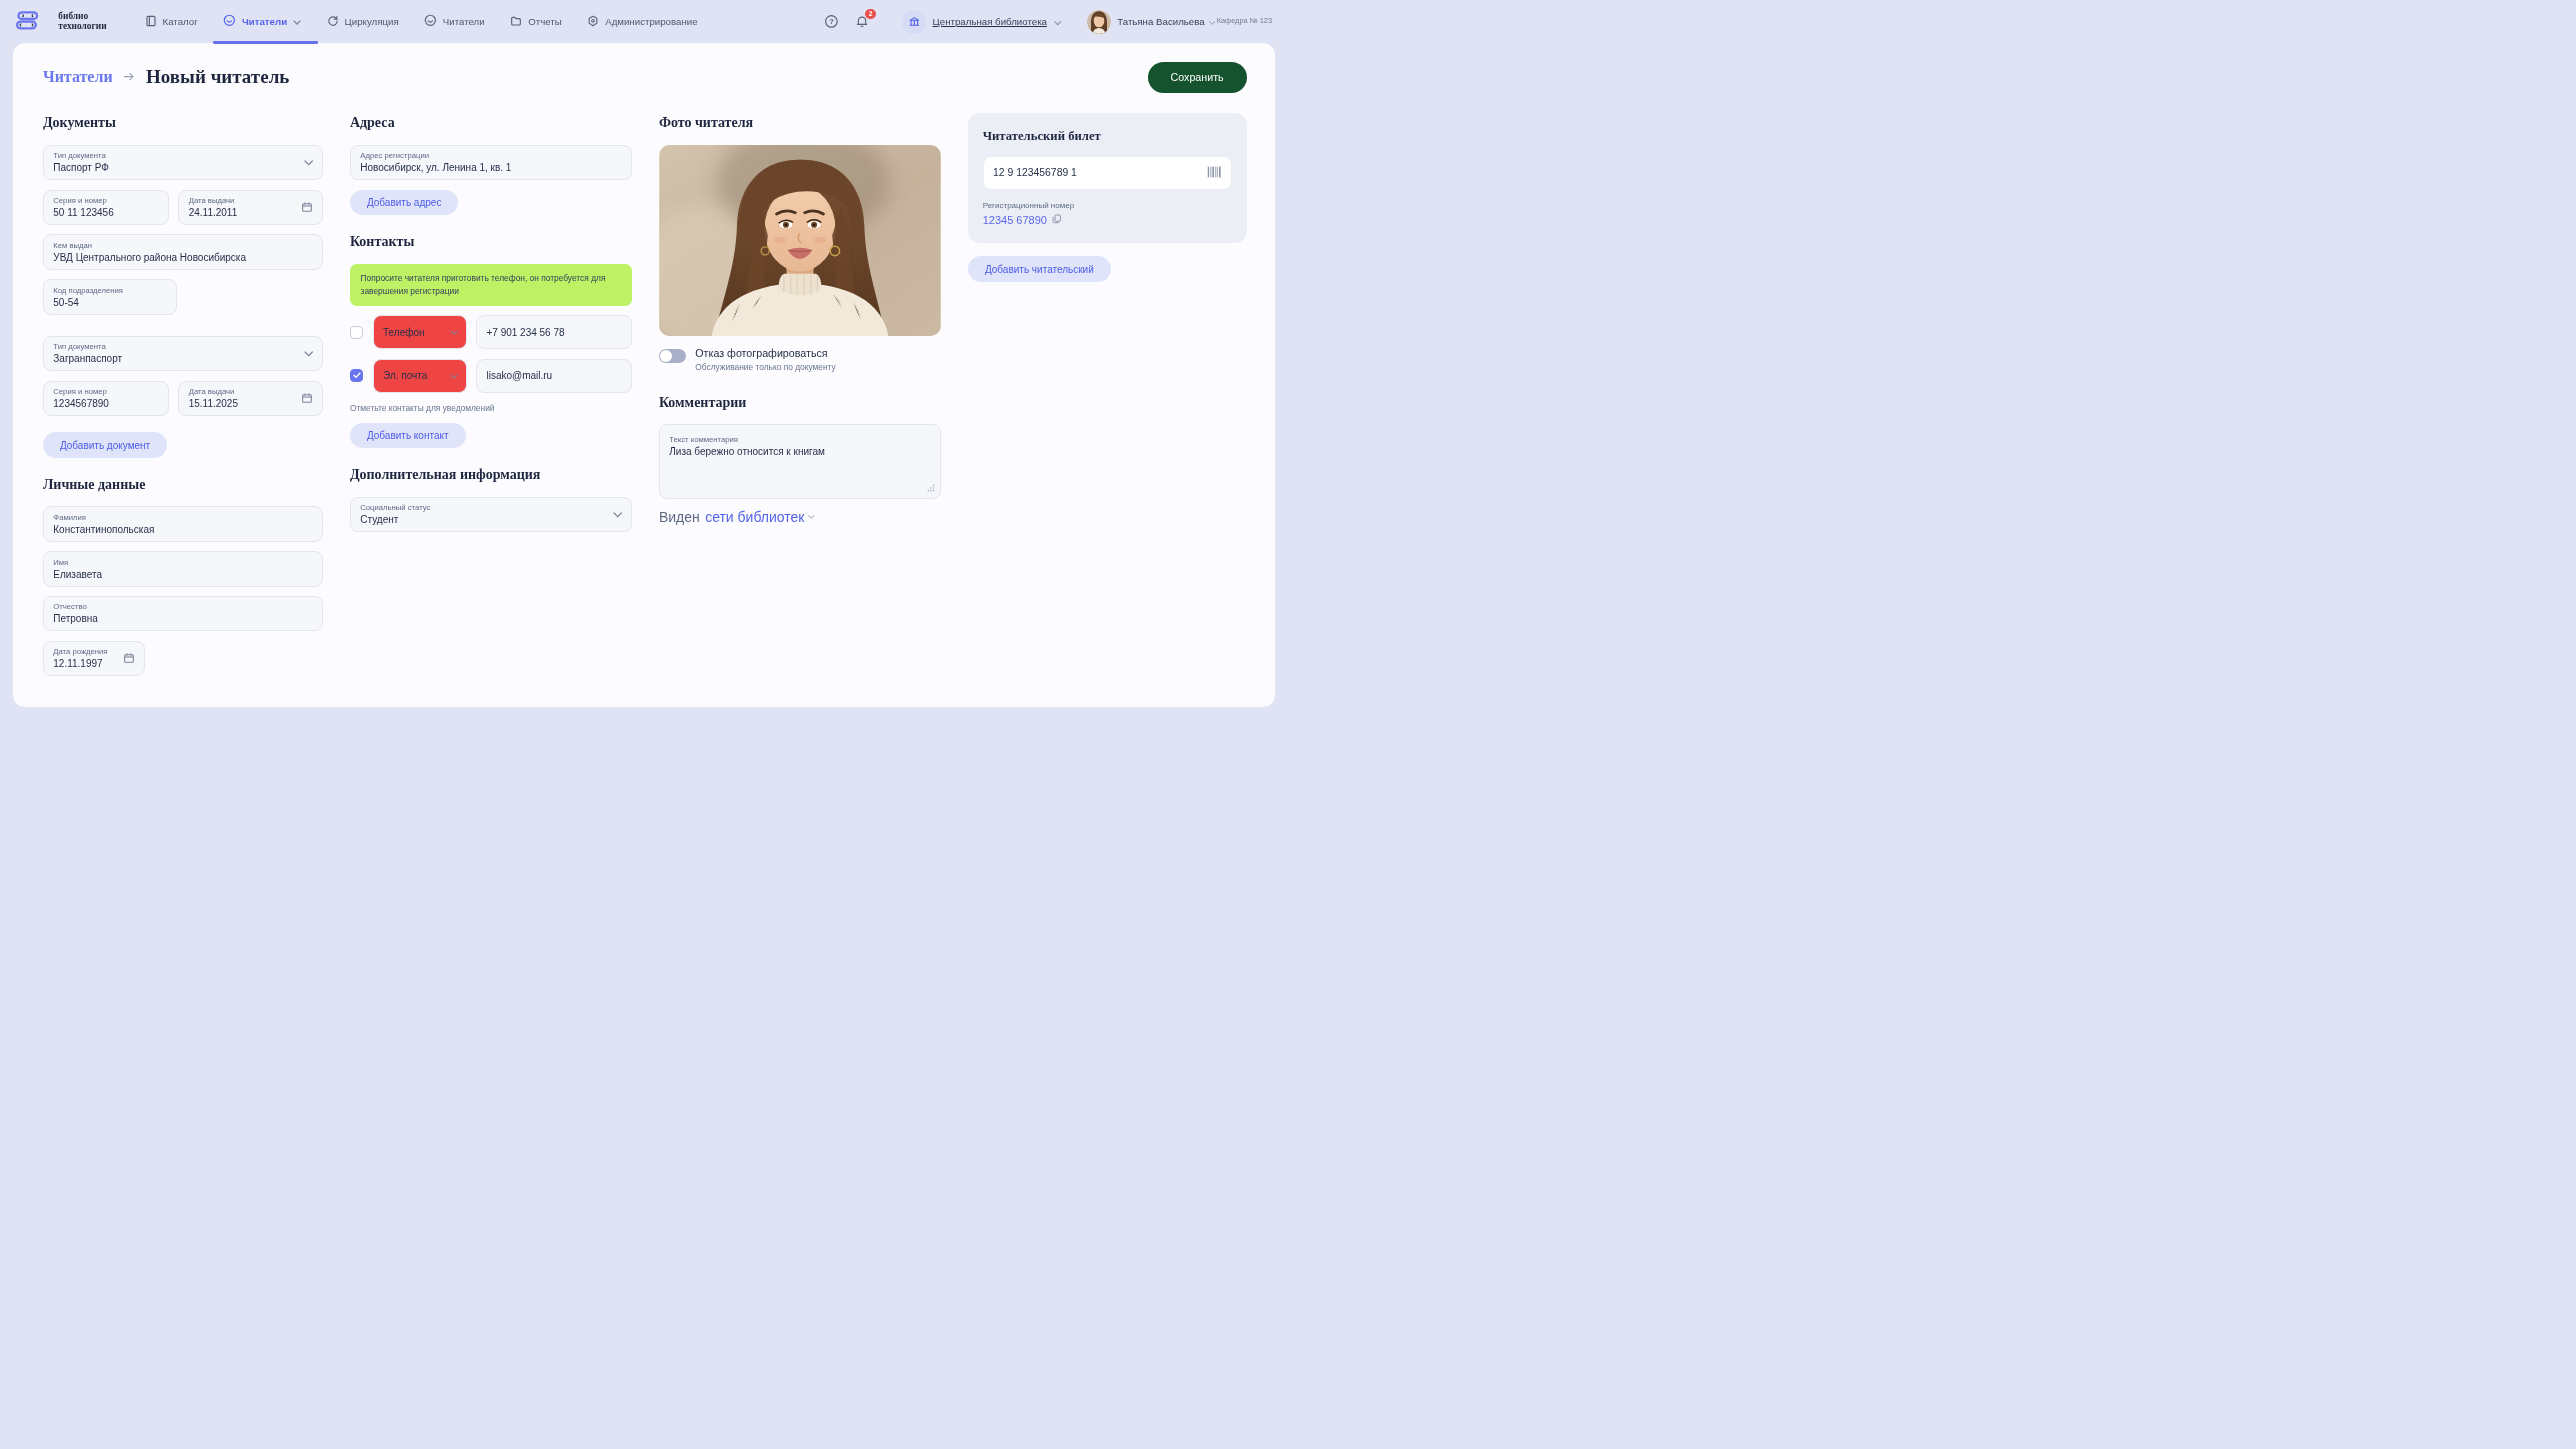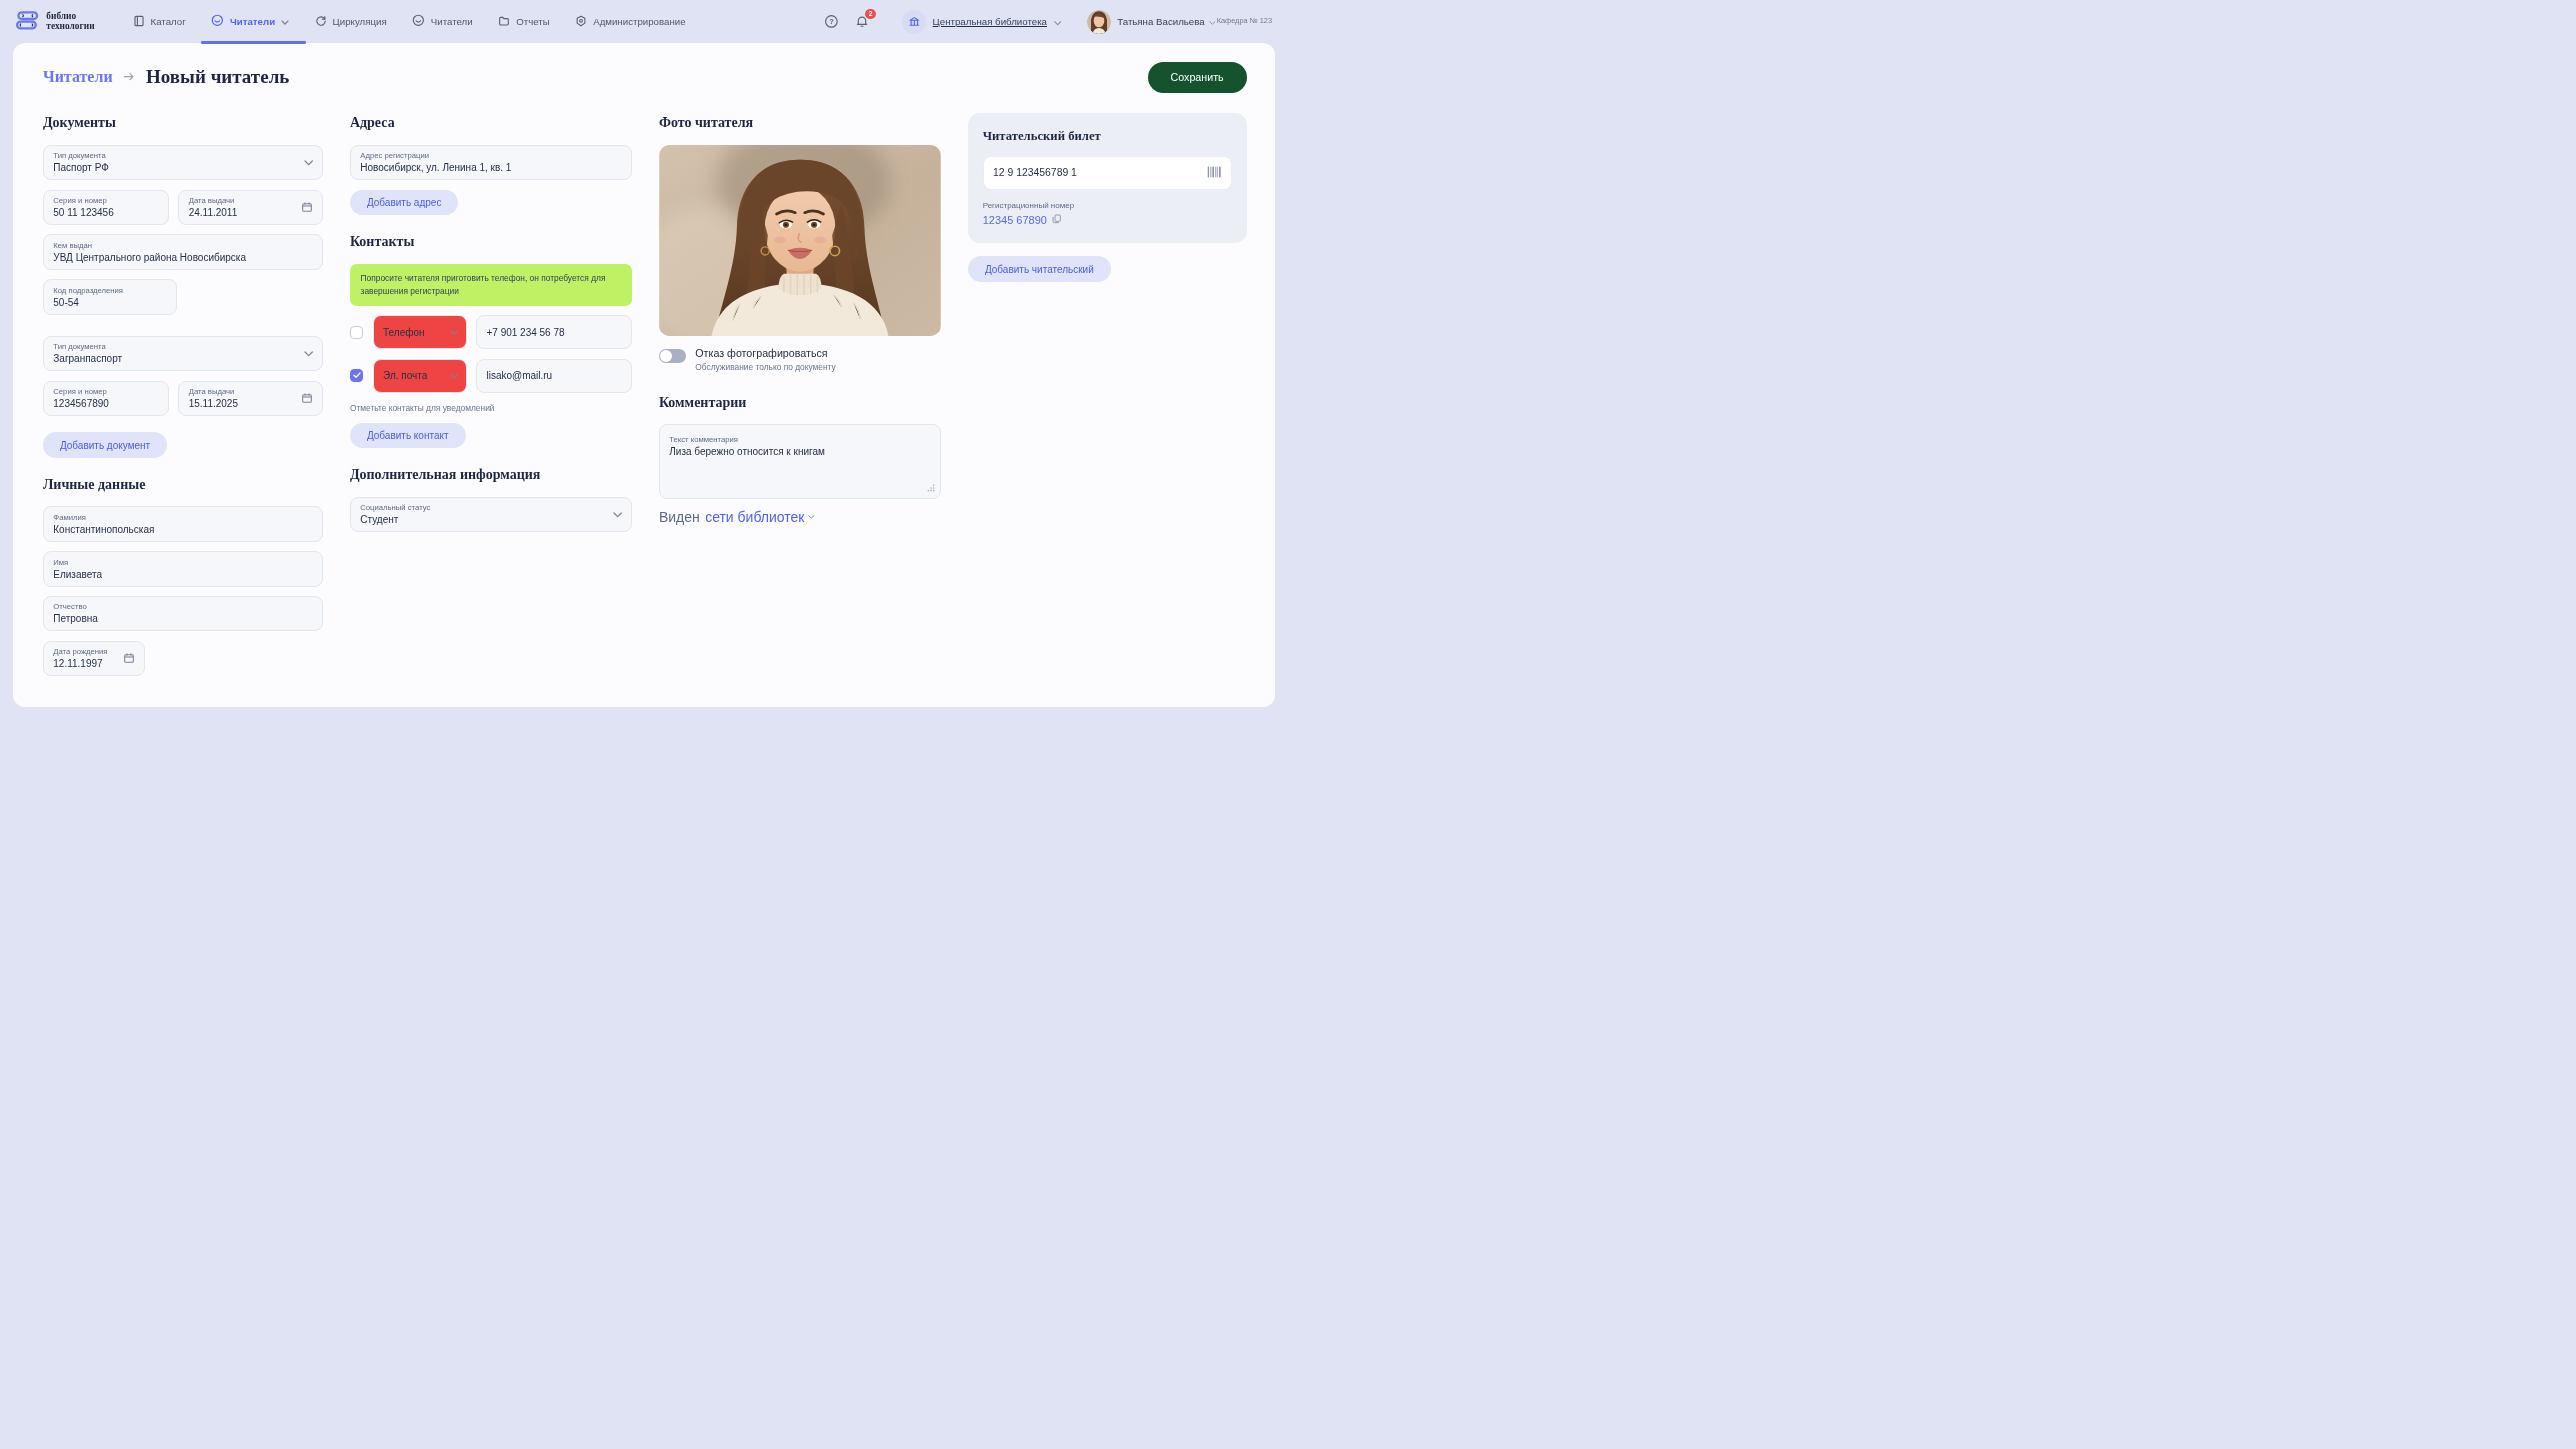--- a/index.html
+++ b/index.html
@@ -5,21 +5,21 @@
   * { box-sizing: border-box; }
   html,body { margin:0; padding:0; }
   body {
     width:1288px; min-height:725px;
     background:#dfe3f3;
     font-family:"Liberation Sans", sans-serif;
     color:#273049;
   }
   
   .topnav { height:43px; display:flex; align-items:center; padding:0 16px 0 14.8px; }
-  .logo { display:flex; align-items:center; gap:6px; }
+  .logo { display:flex; align-items:center; gap:18px; }
   .logo-text { display:flex; flex-direction:column; line-height:1.05; }
   .logo-text span { font-family:"Liberation Serif",serif; font-weight:700; font-size:9.4px; color:#232B43; }
   .nav-items { display:flex; gap:25.5px; margin-left:38px; align-items:center; }
   .nav-item { display:flex; gap:6px; align-items:center; font-size:9.7px; color:#4E586F; position:relative; cursor:pointer; white-space:nowrap; }
   .nav-item svg { flex:none; }
   .nav-item.active { color:#5563EA; font-weight:600;}
   .nav-item.active::after { content:""; position:absolute; left:-10.7px; top:27px; width:calc(100% + 28px); height:2.7px; background:#6470EC; border-radius:1.3px; }
   .nav-right { margin-left:auto; display:flex; align-items:center; }
   .icon-btn { position:relative; display:flex; align-items:center; justify-content:center; width:20px; height:20px; cursor:pointer; }
   .badge { position:absolute; top:-2.7px; right:-3.4px; background:#E8514E; color:#fff; font-size:6.7px; font-weight:700; border-radius:6px; padding:1px 3.4px; line-height:1.2; }

